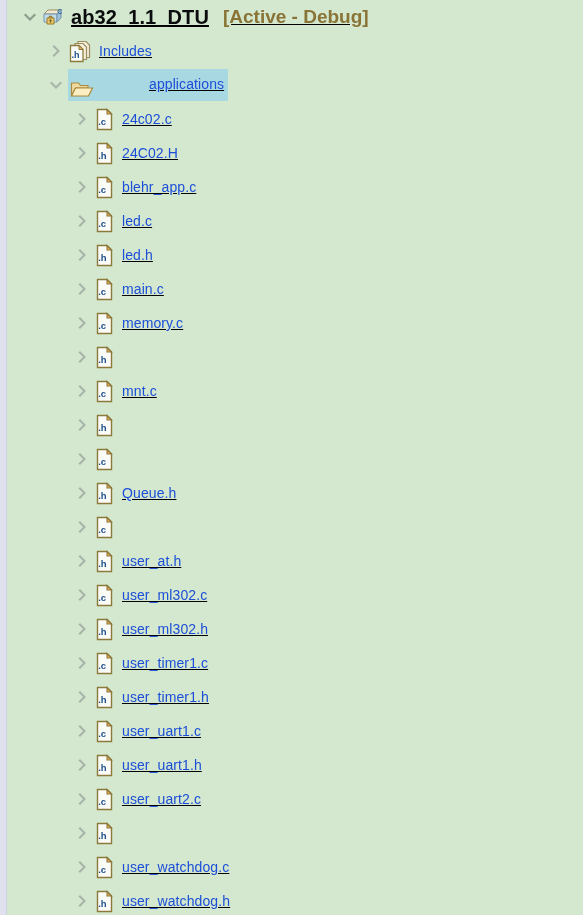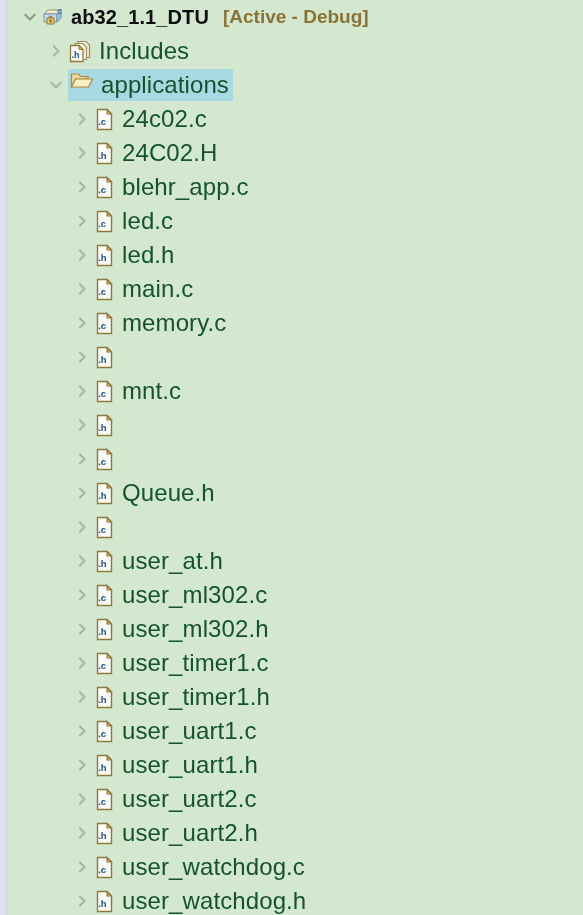--- a/index.html
+++ b/index.html
@@ -34,20 +34,21 @@
     border-right: 1px solid #cdd2e2;
     box-sizing: border-box;
   }
 
   .tree {
     position: absolute;
     left: 8px;
     top: 0;
     width: 575px;
     height: 915px;
+    text-decoration: underline;
   }
 
   .row {
     position: relative;
     height: 34px;
     display: flex;
     align-items: center;
     white-space: nowrap;
   }
 
@@ -65,22 +66,22 @@
   .icon {
     flex: 0 0 auto;
     display: flex;
     align-items: center;
     justify-content: center;
     margin-right: 7px;
   }
   .icon svg { display: block; }
 
   .label {
-    font-size: 24px;
-    color: #14532d;
+    font-size: 14px;
+    color: #1d4ed8;
     letter-spacing: 0.1px;
     line-height: 34px;
   }
 
   
   .lvl0 { padding-left: 10px; }
   .lvl1 { padding-left: 36px; }
   .lvl2 { padding-left: 62px; }
 
   
@@ -92,24 +93,25 @@
   .build-cfg {
     font-weight: bold;
     font-size: 19px;
     color: #8a7336;
     margin-left: 14px;
   }
 
   
   .sel-wrap {
     display: inline-flex;
-    align-items: flex-start;
+    align-items: flex-end;
     background: #a8d8e2;
     padding: 1px 4px 2px 2px;
     border-radius: 1px;
+    gap: 48px;
   }
   .sel-wrap .label { line-height: 29px; }
 </style>
 </head>
 <body>
 
 <div id="explorer">
 
   <div class="edge-strip"></div>
 
@@ -509,21 +511,20 @@
           </svg>
         </span>
         <span class="icon">
           <svg width="21" height="23" viewBox="0 0 21 23">
             <path d="M3.5 1.5 H13 L17.5 6 V21.5 H3.5 Z" fill="#fbfbf7" stroke="#8c7a3c" stroke-width="1.4"></path>
             <path d="M13 1.5 L17.5 6 H13 Z" fill="#e8a köz" stroke="none"></path>
             <path d="M13 1.5 L17.5 6 H13 Z" fill="#eeae5c" stroke="#8c7a3c" stroke-width="1.1"></path>
             <text x="4.2" y="16.5" font-family="'Liberation Sans',sans-serif" font-size="9.5" font-weight="bold" fill="#1d4f8c">.h</text>
           </svg>
         </span>
-        <span class="label">user_uart2.h</span>
       </div>
       <div class="row lvl2">
         <span class="twisty">
           <svg width="16" height="16" viewBox="0 0 16 16">
             <path d="M6 3.5 L10.5 8 L6 12.5" fill="none" stroke="#a8b4a8" stroke-width="2.1" stroke-linecap="square"></path>
           </svg>
         </span>
         <span class="icon">
           <svg width="21" height="23" viewBox="0 0 21 23">
             <path d="M3.5 1.5 H13 L17.5 6 V21.5 H3.5 Z" fill="#fbfbf7" stroke="#8c7a3c" stroke-width="1.4"></path>

